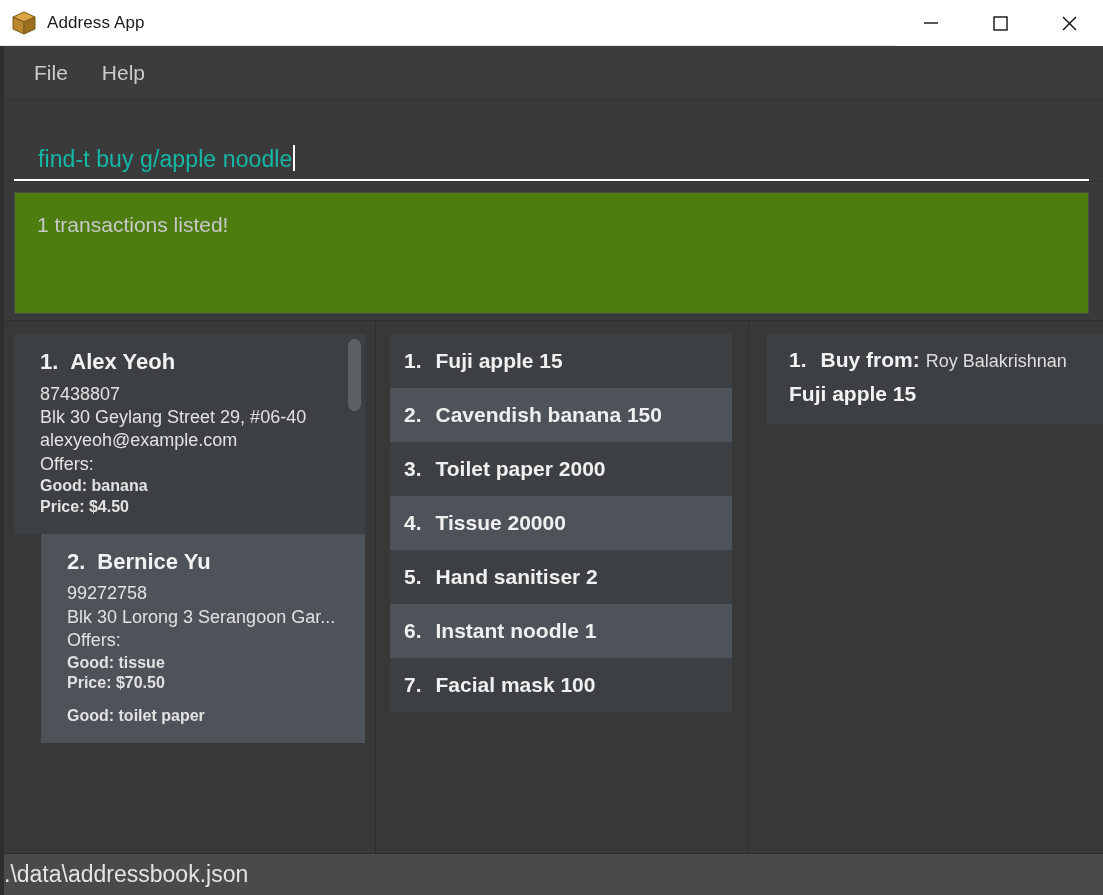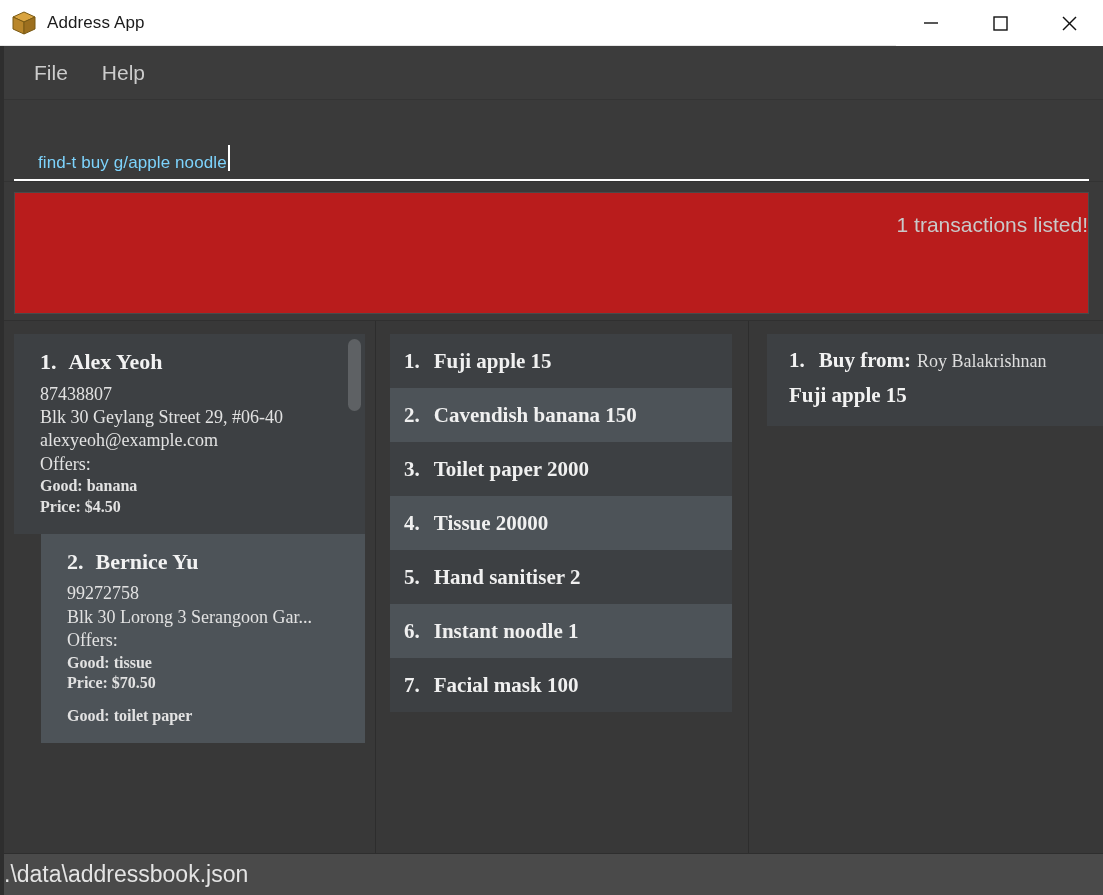--- a/index.html
+++ b/index.html
@@ -79,22 +79,22 @@
   .commandbox {
     width: 100%;
     border-bottom: 2px solid #ffffff;
     padding: 0 0 8px 24px;
     position: relative;
     height: 60px;
     display: flex;
     align-items: flex-end;
   }
   .command-text {
-    font-size: 17px;
-    color: #7dd3fc;
+    font-size: 23px;
+    color: #14b8a6;
     line-height: 1;
     white-space: pre;
     letter-spacing: .1px;
   }
   .caret {
     display: inline-block;
     width: 2px;
     height: 26px;
     background: #ffffff;
     margin-left: 1px;
@@ -103,38 +103,36 @@
 
   
   .result-wrap {
     flex: 0 0 138px;
     background: #3a3a3a;
     padding: 10px 14px 6px 14px;
   }
   .result-box {
     width: 100%; height: 100%;
     border: 1px solid #4a4a4a;
-    background: #b91c1c;
+    background: #4d7c0f;
     padding: 20px 0 0 22px;
-    text-align: right;
   }
   .result-text {
     font-size: 21px;
     color: #c9c9c9;
     white-space: pre-wrap;
   }
 
   
   .panes {
     flex: 1 1 auto;
     display: flex;
     background: #383838;
     border-top: 1px solid #303030;
     min-height: 0;
-    font-family: Liberation Serif, serif;
   }
   .pane {
     position: relative;
     background: #383838;
     min-height: 0;
     overflow: hidden;
   }
   .pane-left   { flex: 0 0 375px; }
   .pane-mid    { flex: 0 0 373px; border-left: 1px solid #2d2d2d; }
   .pane-right  { flex: 1 1 auto;  border-left: 1px solid #2d2d2d; }

